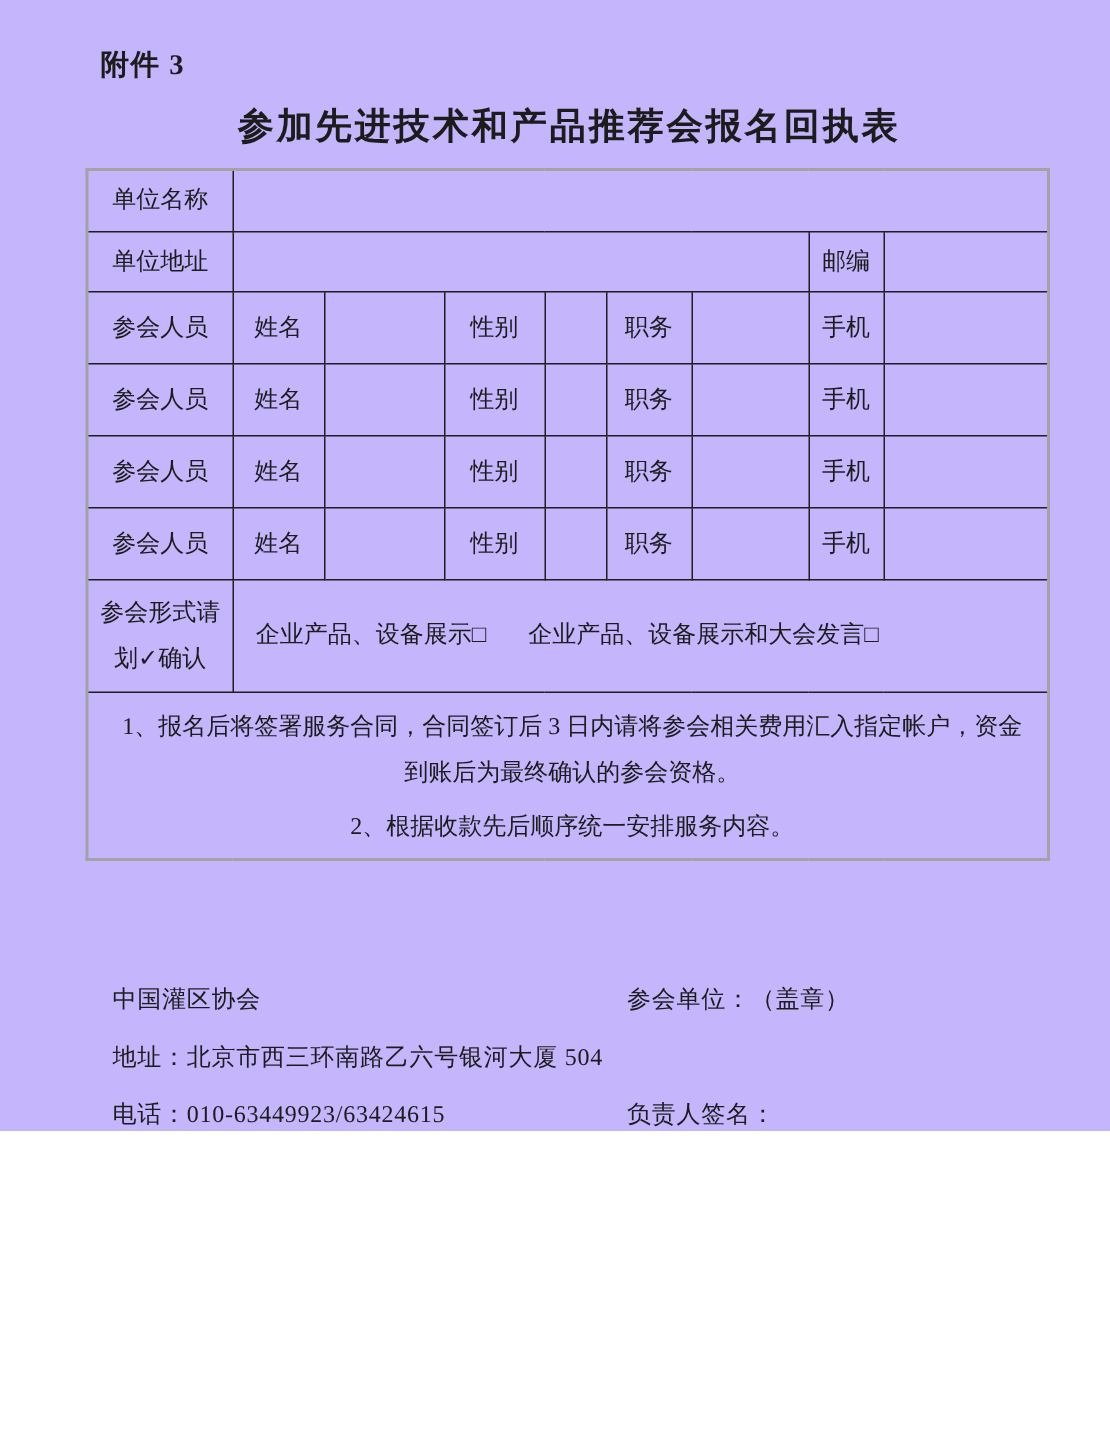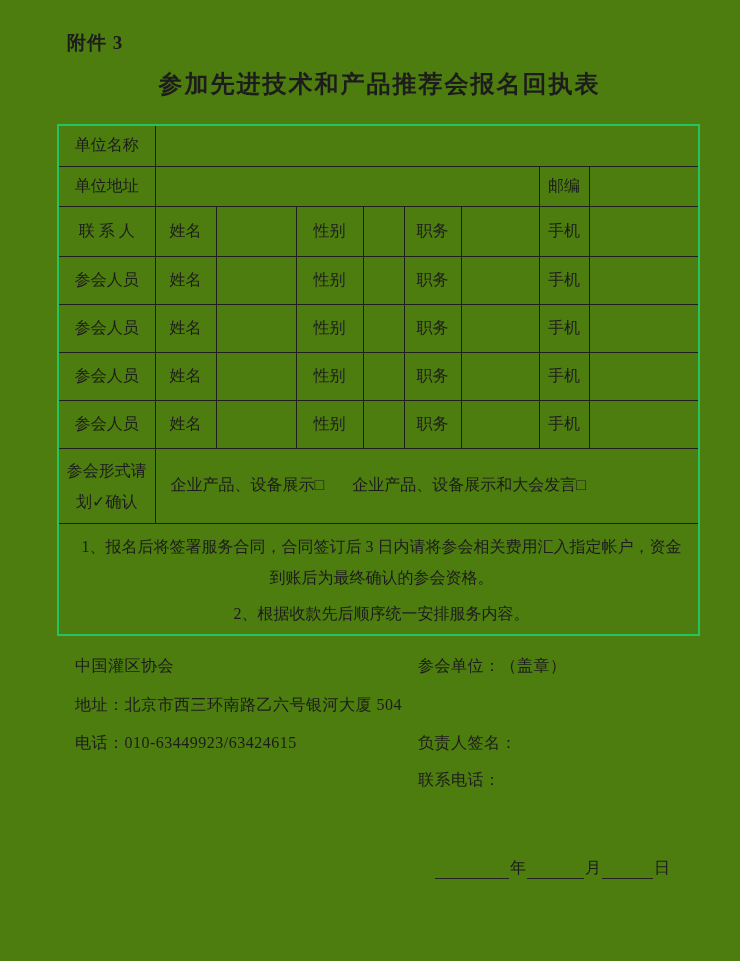--- a/index.html
+++ b/index.html
@@ -2,35 +2,35 @@
 <html><head>
 <meta charset="utf-8">
 <style>
   html, body { margin: 0; padding: 0; }
   body {
     width: 740px; height: 961px;
     background: #ffffff;
     font-family: "Liberation Serif", "DejaVu Serif", serif;
     color: #1c1c1c;
   }
-  .page { position: relative; width: 740px; height: 961px; overflow: hidden; background:#4d7c0f; }
+  .page { position: relative; width: 740px; height: 754px; overflow: hidden; background:#c4b5fd; }
 
   .attachment-label {
     position: absolute; left: 67px; top: 30px;
     font-size: 19px; font-weight: bold; letter-spacing: 1px;
   }
   .doc-title {
     position: absolute; left: 57px; top: 68px; width: 645px;
     text-align: center; font-size: 24px; font-weight: bold; letter-spacing: 2px; font-family: Liberation Serif, serif;
   }
 
   table.form {
-    position: absolute; left: 57px; top: 124px;
+    position: absolute; left: 57px; top: 112px;
     width: 641px; border-collapse: collapse; table-layout: fixed;
-    border: 2px solid #22c55e;
+    border: 2px solid #a3a3a3;
     font-size: 16px;
     font-family: Liberation Serif, serif;
   }
   table.form td {
     border: 1.5px solid #1f1f1f;
     padding: 0; text-align: center; vertical-align: middle;
     overflow: hidden;
   }
   tr.r1 { height: 41px; }
   tr.r2 { height: 40px; }
@@ -91,31 +91,20 @@
       <td colspan="8"></td>
     </tr>
 
     <tr class="r2">
       <td>单位地址</td>
       <td colspan="6"></td>
       <td>邮编</td>
       <td></td>
     </tr>
 
-    <tr class="r3">
-      <td>联 系 人</td>
-      <td>姓名</td>
-      <td></td>
-      <td>性别</td>
-      <td></td>
-      <td>职务</td>
-      <td></td>
-      <td>手机</td>
-      <td></td>
-    </tr>
 
     <tr class="rp">
       <td>参会人员</td>
       <td>姓名</td>
       <td></td>
       <td>性别</td>
       <td></td>
       <td>职务</td>
       <td></td>
       <td>手机</td>

